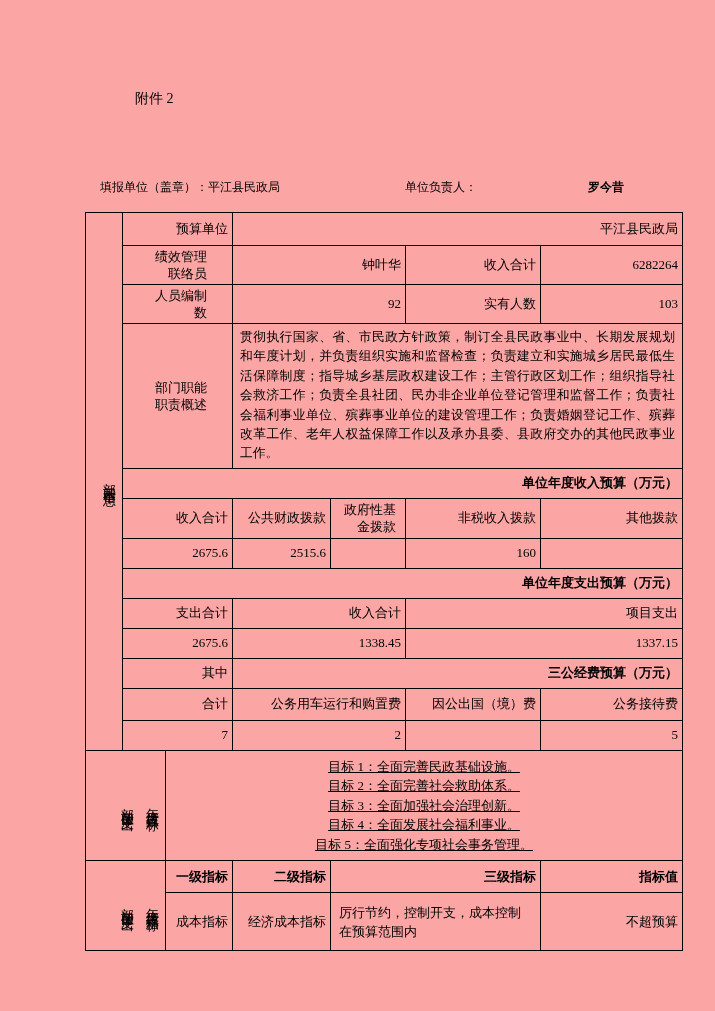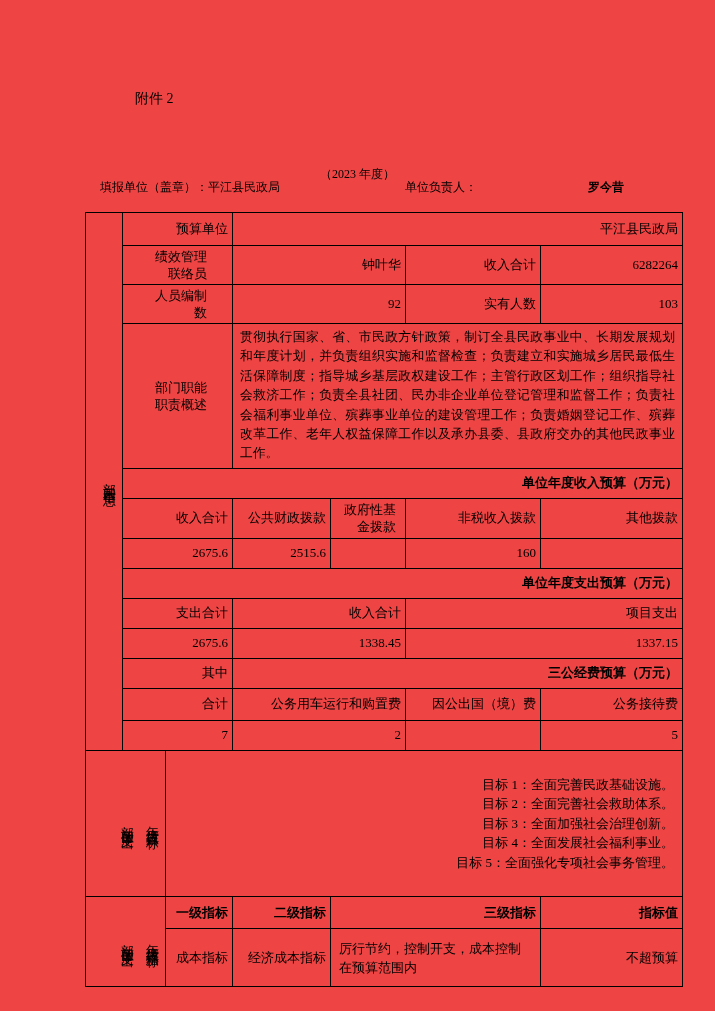--- a/index.html
+++ b/index.html
@@ -1,21 +1,21 @@
 <!DOCTYPE html>
 <html><head>
 <meta charset="utf-8">
 <style>
   * { margin:0; padding:0; box-sizing:border-box; }
   html,body { background:#ffffff; }
   body {
     font-family:"Liberation Serif","DejaVu Serif",serif;
     color:#000;
   }
-  .page { position:relative; width:715px; height:1011px; background:#ef4444; overflow:hidden; }
+  .page { position:relative; width:715px; height:1011px; background:#fca5a5; overflow:hidden; }
 
   .attachment { position:absolute; left:135px; top:90px; font-size:14px; }
   .doc-title { position:absolute; top:131px; left:0; width:100%; text-align:center; font-size:16px; font-weight:bold; }
   .doc-subtitle { position:absolute; top:166px; left:0; width:100%; text-align:center; font-size:12px; }
   .info-line { position:absolute; top:179px; left:0; width:100%; font-size:12px; height:18px; }
   .info-fill { position:absolute; left:100px; }
   .info-head-label { position:absolute; left:405px; }
   .info-head-name { position:absolute; left:588px;font-weight:bold; }
 
   .tables { position:absolute; left:85px; top:212px; width:597px; }
@@ -23,30 +23,29 @@
   table + table { margin-top:-1px; }
   td { border:1px solid #000; text-align:right; vertical-align:middle; padding:2px 4px; }
   .bold { font-weight:bold; }
 
   .vlabel { writing-mode:vertical-lr; text-orientation:upright; letter-spacing:2px; font-size:13px; }
   .vwrap { display:inline-flex; flex-direction:row; gap:7px; justify-content:center; align-items:center; }
 
   td.narrow-label { padding:2px 25px; line-height:17px; }
   td.pad-wrap { padding:2px 9px; line-height:17px; }
   td.justify-text { text-align:justify; padding:4px 7px; line-height:19.4px; font-size:12.8px; }
-  td.goals-cell { text-align:right; padding:24px 8px; line-height:19.5px; vertical-align:middle; }
+  td.goals-cell { text-align:center; padding:6px 8px; line-height:19.5px; vertical-align:middle;text-decoration:underline; }
   td.ind-detail { text-align:left; padding:4px 8px; line-height:19px; }
 </style>
 </head>
 <body>
 
 <div class="page">
 
   <div class="attachment">附件 2</div>
-  <div class="doc-subtitle">（2023 年度）</div>
 
   <div class="info-line">
     <span class="info-fill"><span>填报单位（盖章）：</span><span>平江县民政局</span></span>
     <span class="info-head-label">单位负责人：</span>
     <span class="info-head-name">罗今昔</span>
   </div>
 
   <div class="tables">
 
     <table>

